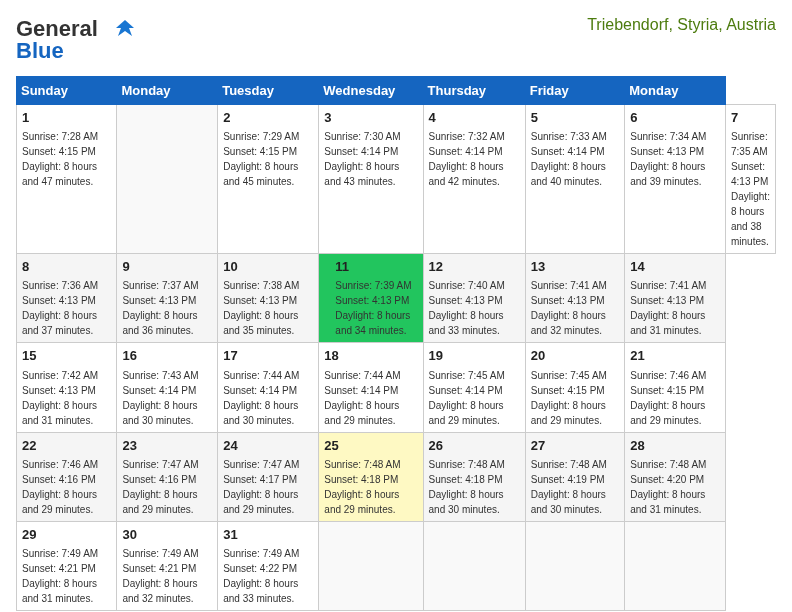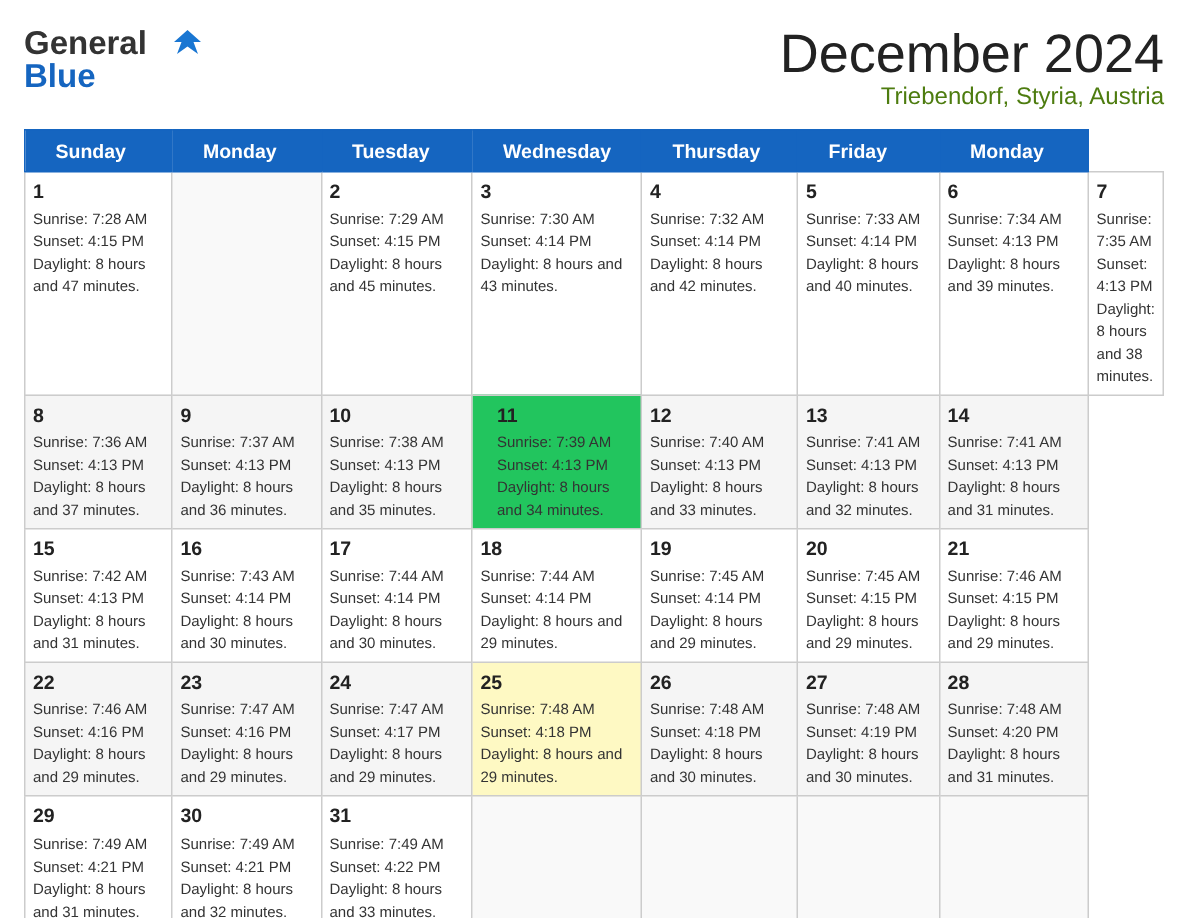--- a/index.html
+++ b/index.html
@@ -36,21 +36,21 @@
     }
     .calendar {
       width: 100%;
       border-collapse: collapse;
     }
     .calendar th {
       background: #1565c0;
       color: #fff;
       font-size: 13px;
       font-weight: bold;
-      padding: 6px 20px;
+      padding: 6px 4px;
       text-align: left;
       border: 1px solid #1565c0;
     }
     .calendar td {
       vertical-align: top;
       border: 1px solid #ccc;
       padding: 4px 5px;
       width: calc(100% / 7);
       min-height: 80px;
       background: #fff;
@@ -89,21 +89,20 @@
   <div class="logo">
     <div class="logo-wrapper">
       <span style="font-size:22px;font-weight:bold;color:#333;">General</span>
       <svg width="22" height="22" viewBox="0 0 22 22">
         <polygon points="11,2 20,10 15,10 18,18 11,13 4,18 7,10 2,10" fill="#1976d2"></polygon>
       </svg>
     </div>
     <span style="font-size:22px;font-weight:bold;color:#1565c0;margin-top:-4px;text-align:center;">Blue</span>
   </div>
   <div class="title-block">
-    <div class="month-title">December 2024</div>
     <div class="location">Triebendorf, Styria, Austria</div>
   </div>
 </div>
 
 <table class="calendar">
   <thead>
     <tr>
     <th>Sunday</th>
         <th>Monday</th>
         <th>Tuesday</th>

